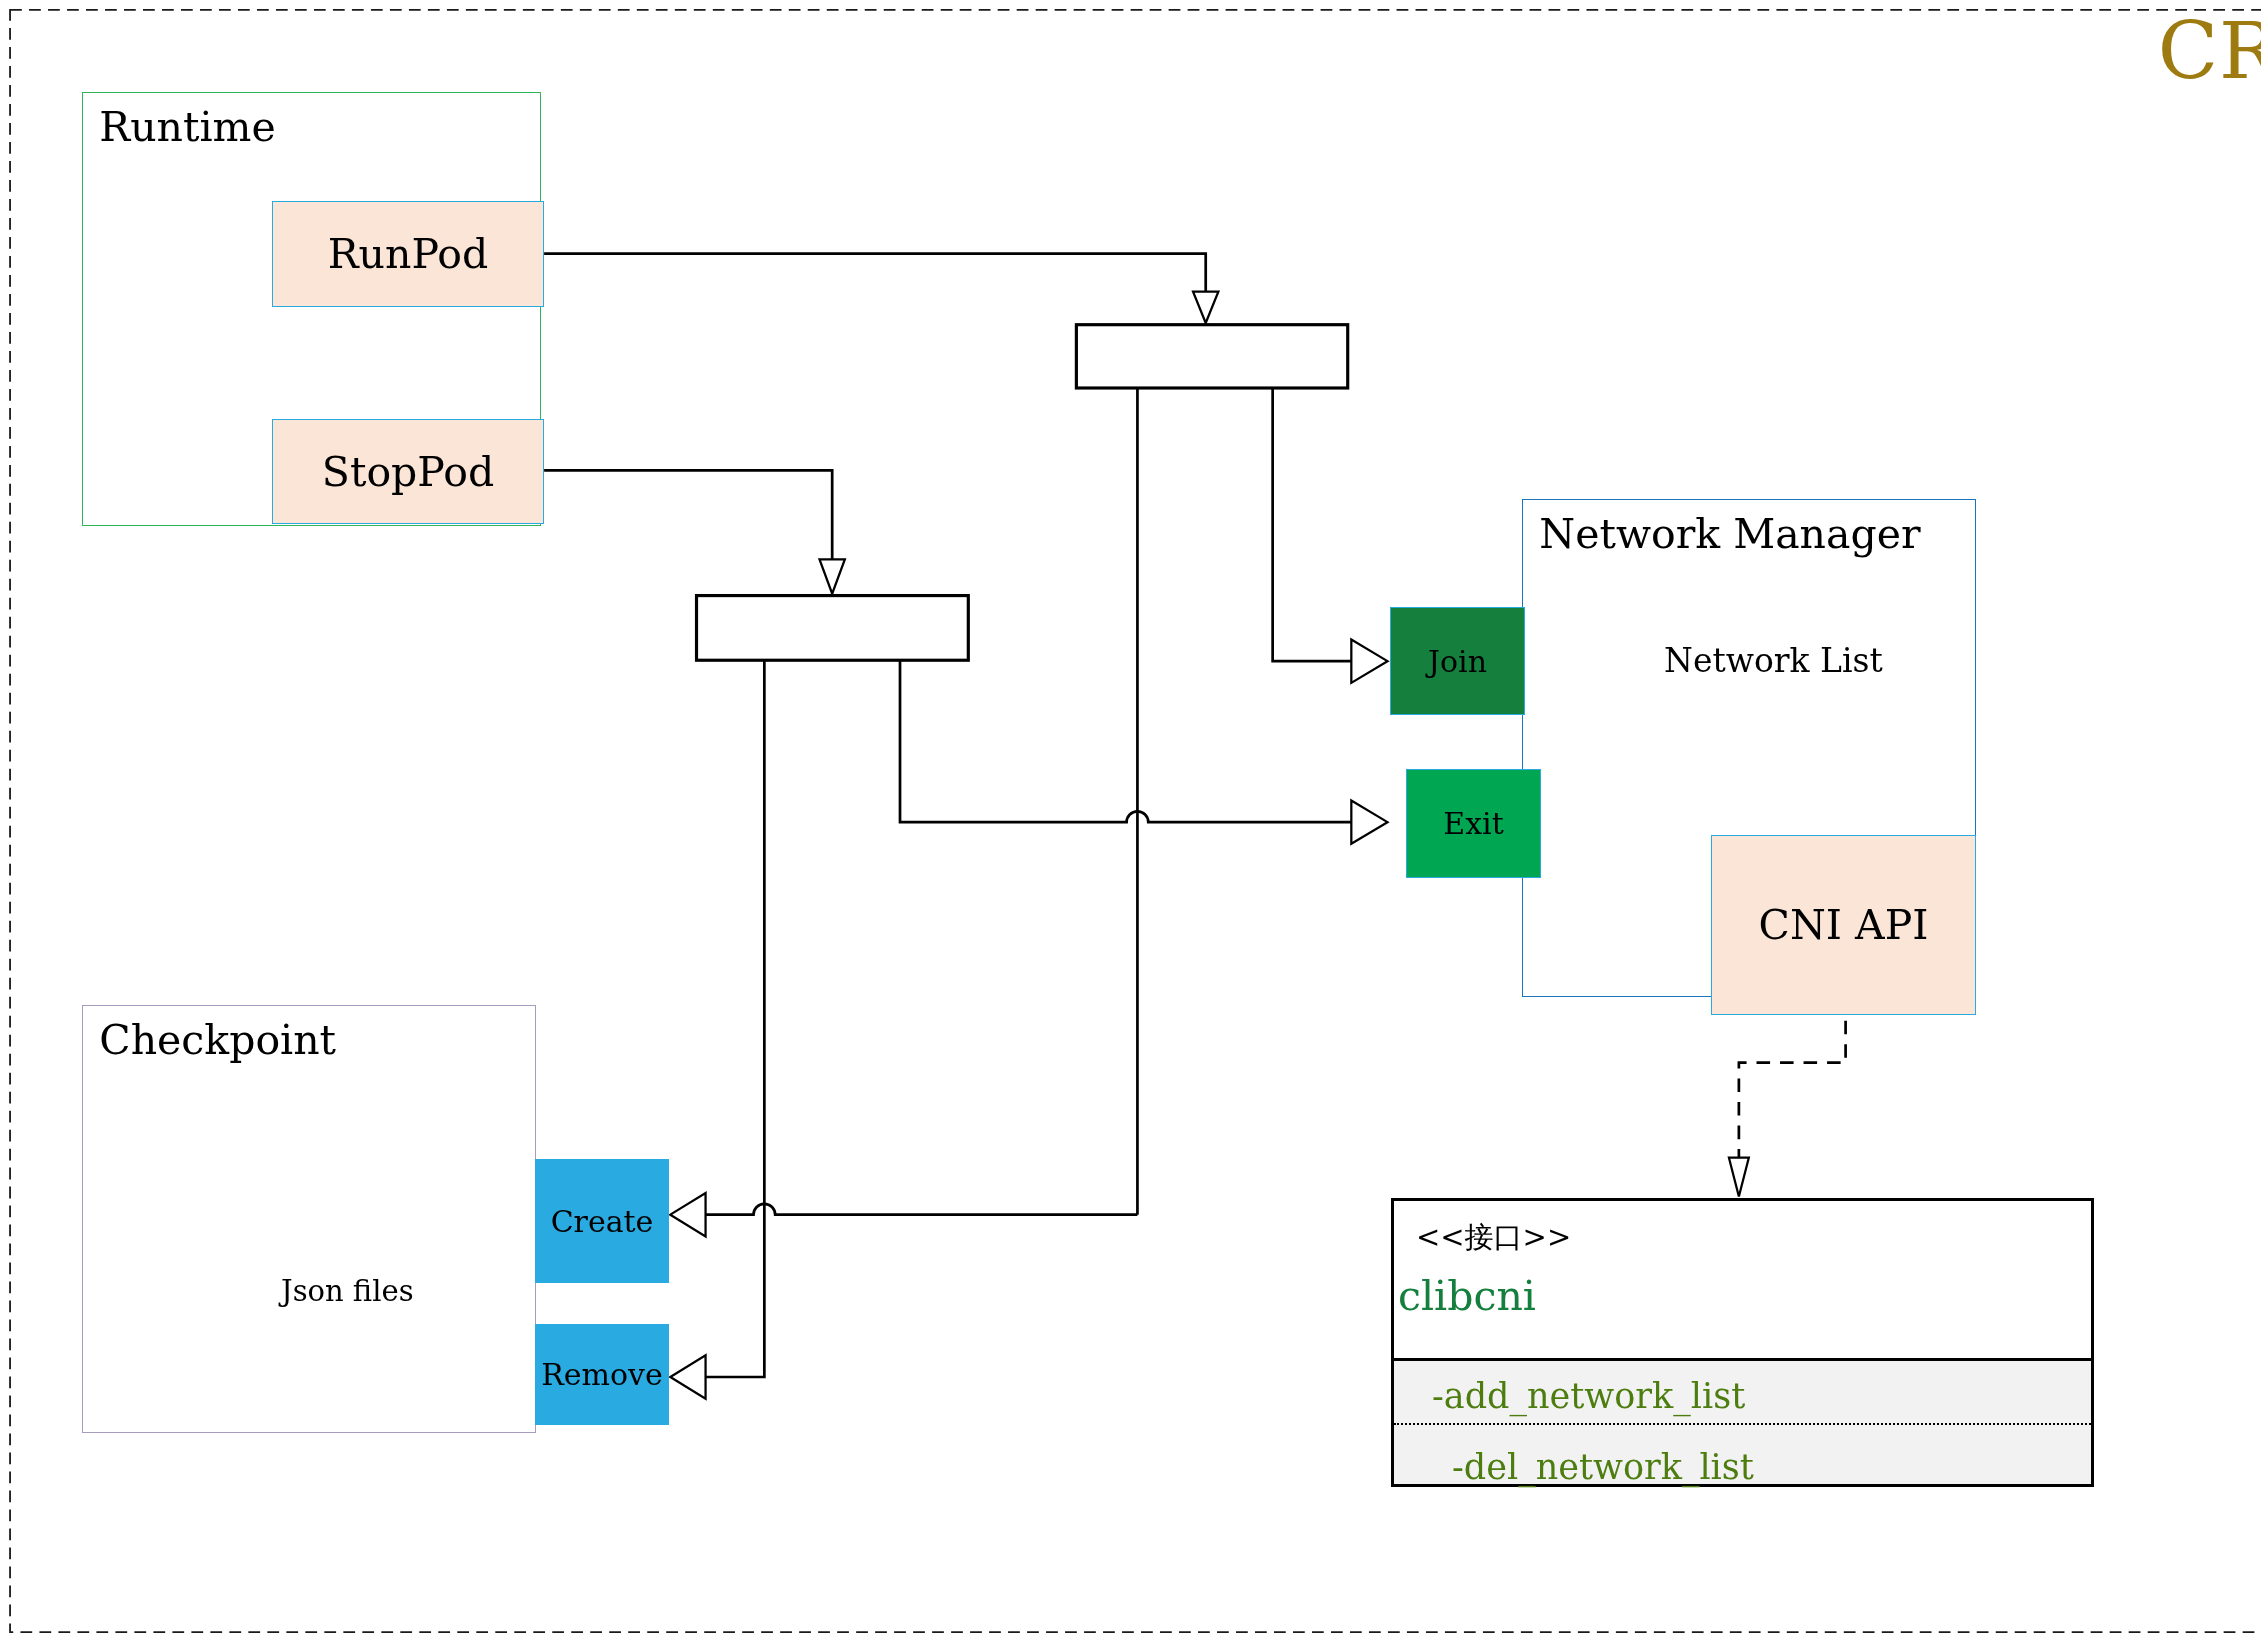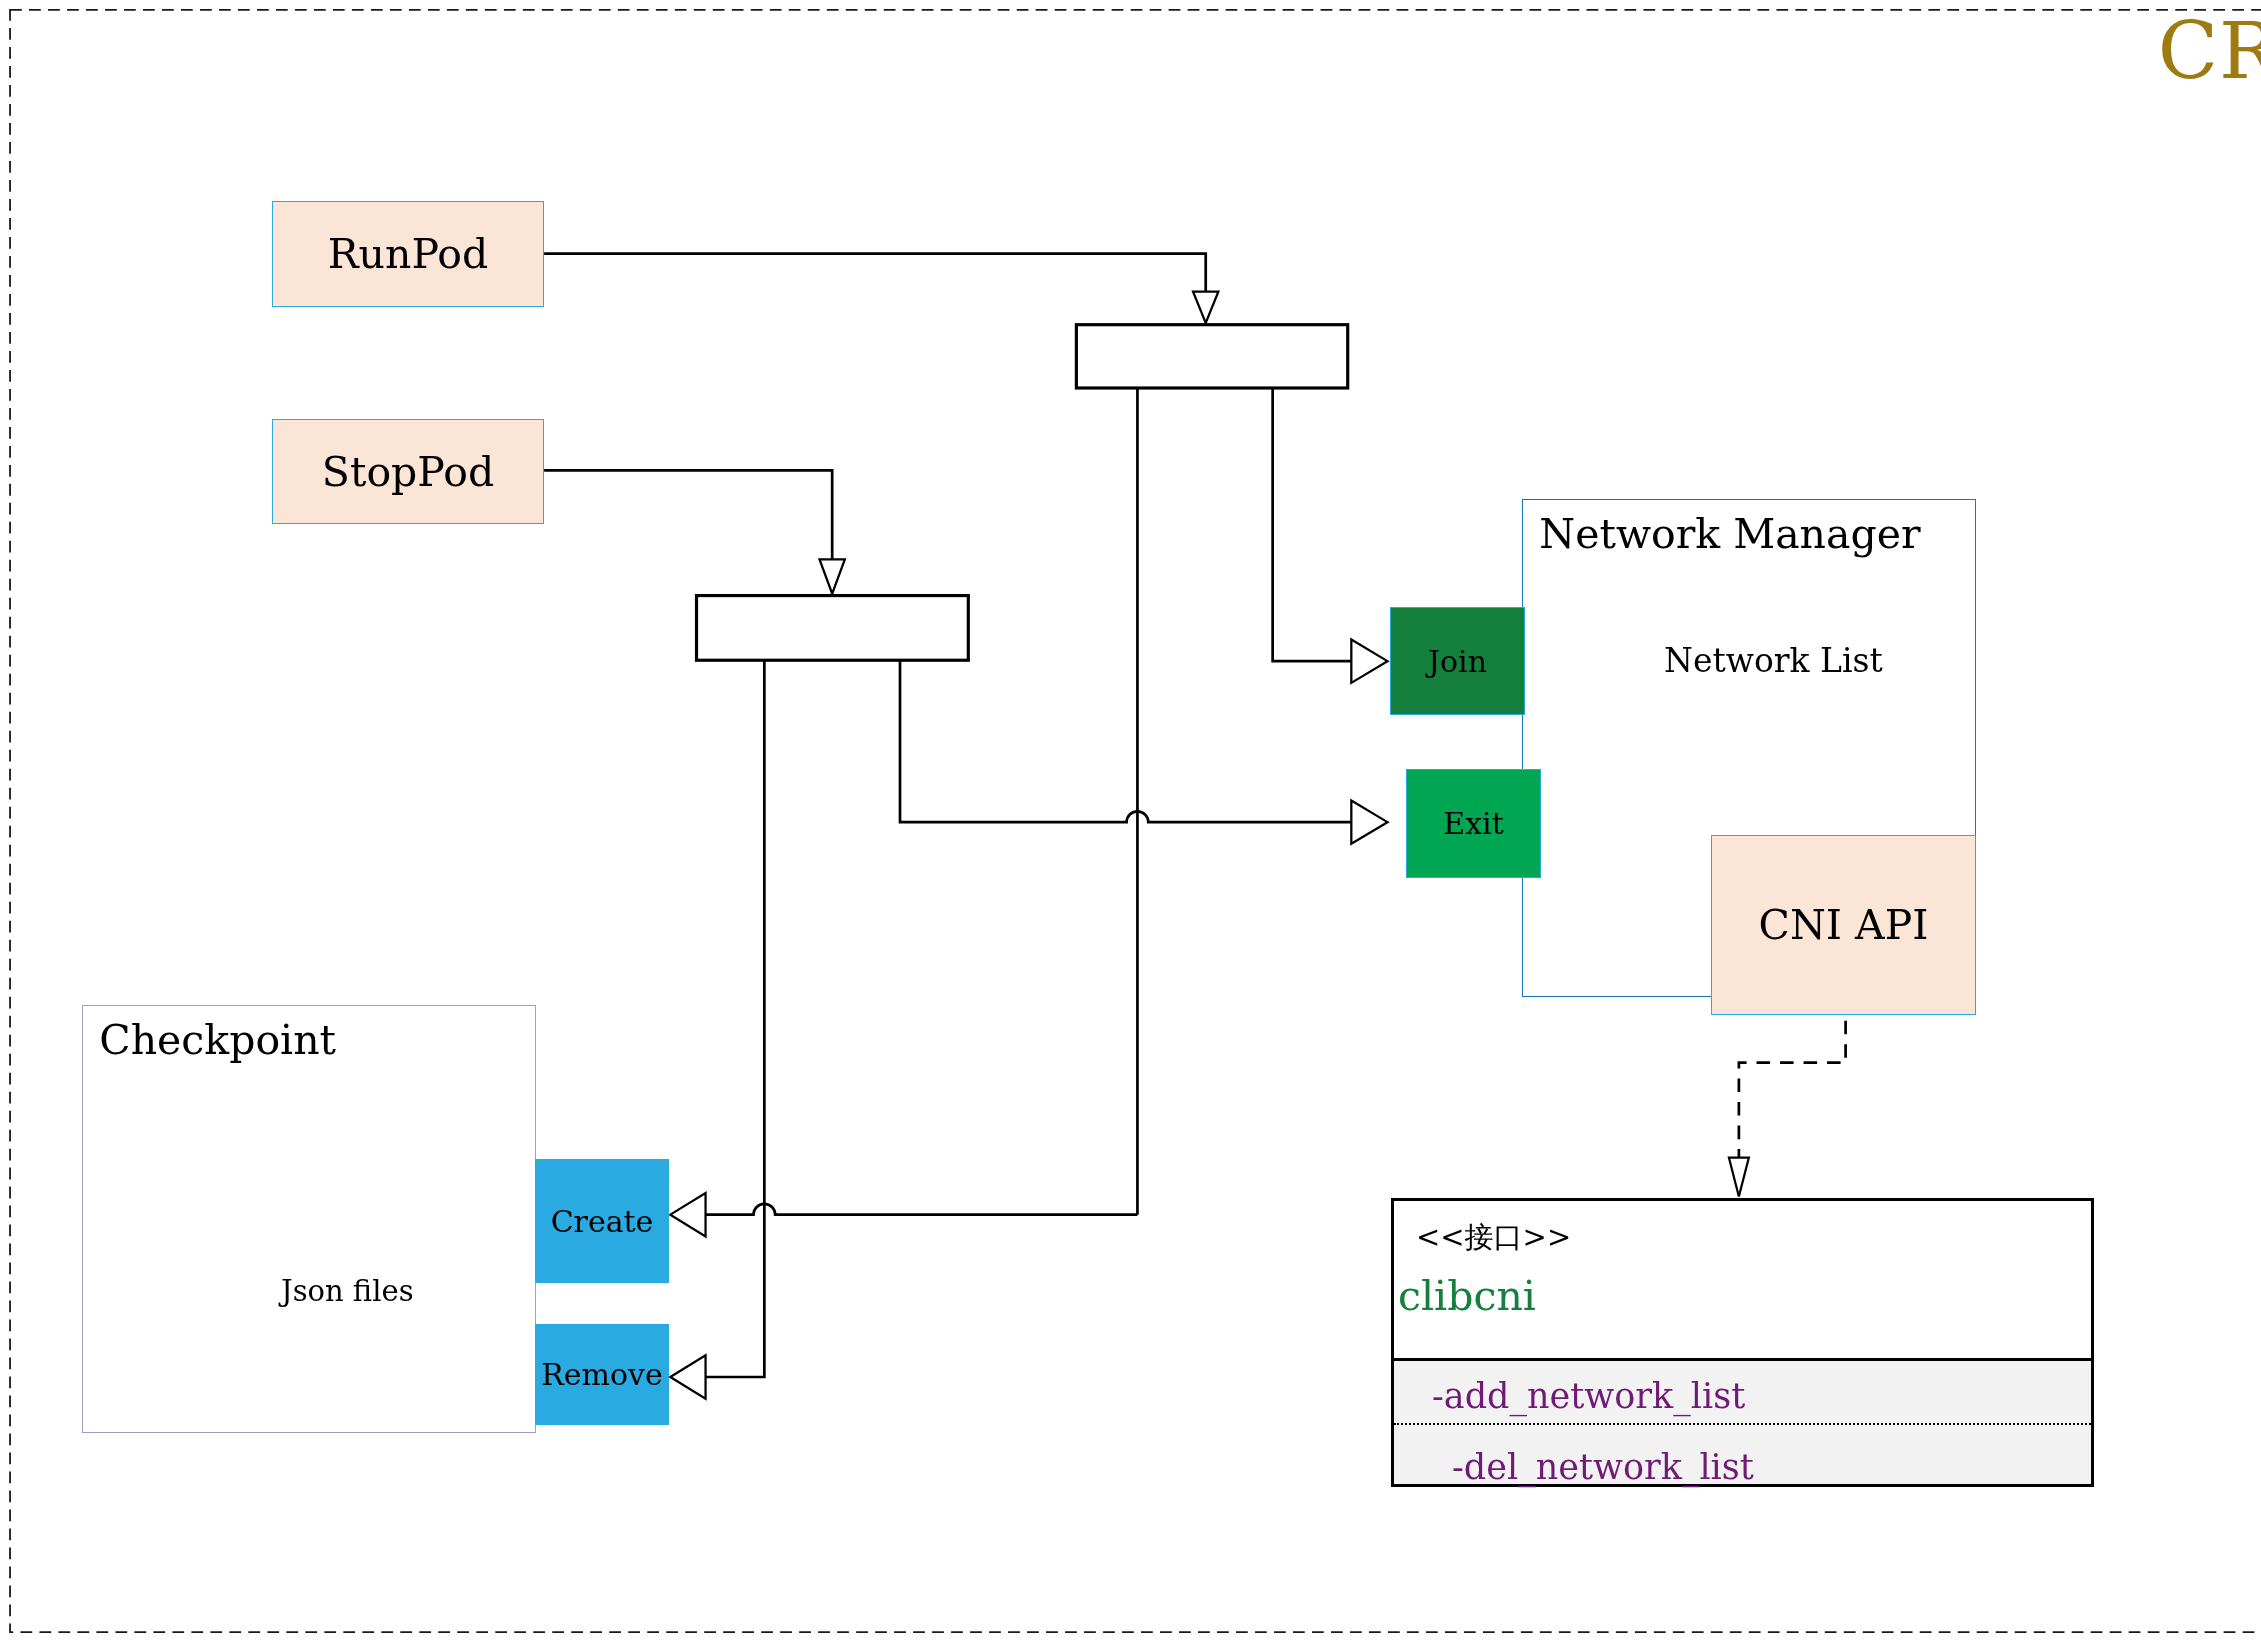--- a/index.html
+++ b/index.html
@@ -82,21 +82,21 @@
     left: 1391px; top: 1198px; width: 703px; height: 289px;
     border: 3.2px solid #000000; background: #ffffff;
   }
   .uml-head { position: absolute; left: 0; top: 0; right: 0; height: 157px; background: #ffffff; }
   .uml-stereotype { position: absolute; left: 22px; top: 17px; font-size: 29px; color: #000; }
   .uml-name { position: absolute; left: 4px; top: 71px; font-size: 41px; color: #15803d; }
   .uml-fields {
     position: absolute; left: 0; right: 0; top: 157px; bottom: 0;
     background: #F2F2F2; border-top: 3.2px solid #000000;
   }
-  .uml-method { position: absolute; left: 38px; font-size: 35px; color: #701a75; white-space: nowrap; }
+  .uml-method { position: absolute; left: 38px; font-size: 35px; color: #4d7c0f; white-space: nowrap; }
   .uml-method-add { top: 14.5px; }
   .uml-method-del { top: 86px; margin-left: 20px; }
   .uml-dotted-divider {
     position: absolute; left: 0; right: 0; top: 62px;
     border-top: 2.7px dotted #000000;
   }
 </style>
 </head>
 <body>
 
@@ -136,20 +136,23 @@
     </g>
 
     <g>
       <path d="M308,2738 V2976 A150,97 0 0 0 608,2976 V2738" fill="#ffffff" stroke="#666666" stroke-width="9"></path>
       <ellipse cx="458" cy="2738" rx="150" ry="97" fill="#ffffff" stroke="#666666" stroke-width="9"></ellipse>
     </g>
   </svg>
 
   <div class="cri-badge">CRI</div>
 
+  <div class="abs runtime-box">
+    <div class="box-title">Runtime</div>
+  </div>
   <div class="abs port runpod">
     <span>RunPod</span>
   </div>
   <div class="abs port stoppod">
     <span>StopPod</span>
   </div>
 
   <div class="abs nm-box">
     <div class="box-title">Network Manager</div>
   </div>

